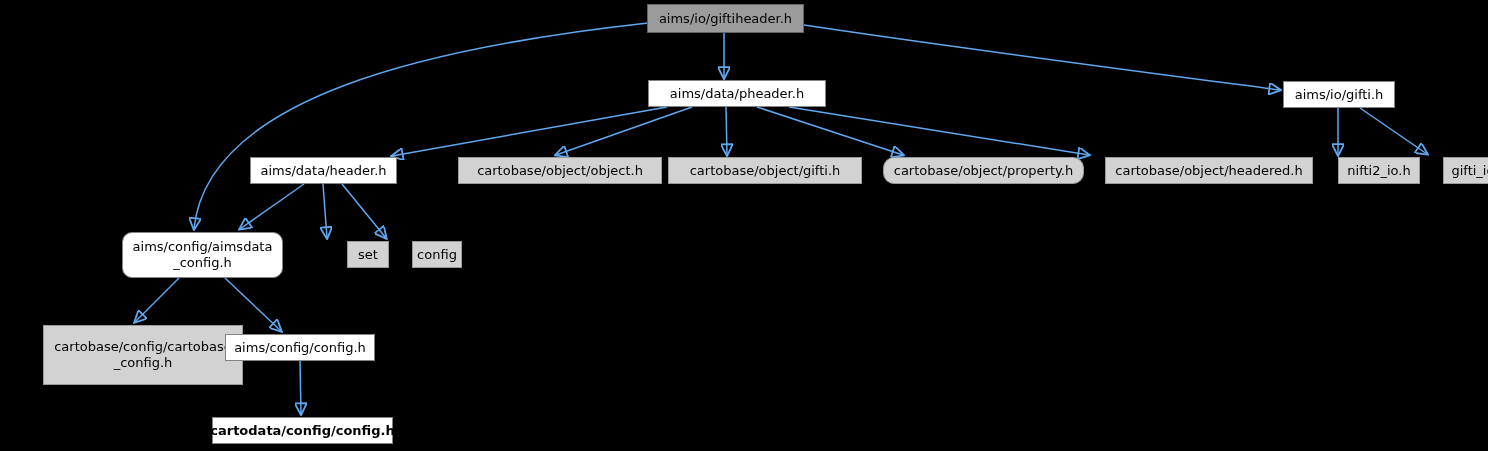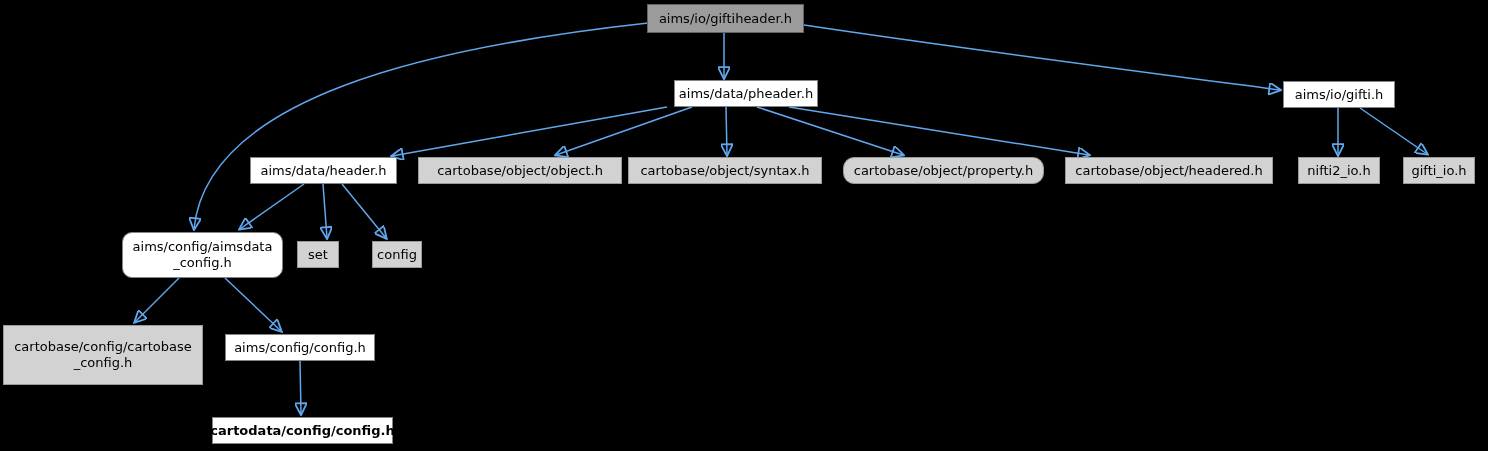--- a/index.html
+++ b/index.html
@@ -24,35 +24,35 @@
     position:absolute;
     box-sizing:border-box;
     display:flex;align-items:center;justify-content:center;
     text-align:center;
     font-size:13px;line-height:16px;
     color:var(--text);
     white-space:pre-line;
     padding:4px 4px;
   }
   .node.main{background:var(--main-fill);border:1px solid var(--main-border);}
-  .node.gray{background:var(--gray-fill);border:1px solid var(--gray-border);}
+  .node.gray{background:var(--gray-fill);border:1px solid var(--gray-border);margin-left:40px;}
   .node.white{background:var(--white-fill);border:1px solid var(--white-border);}
 
   .p-giftiheader{left:647px;top:4px;width:157px;height:29px;}
-  .p-pheader{left:674px;top:80px;width:144px;height:27px;}
+  .p-pheader{left:648px;top:80px;width:178px;height:27px;}
   .p-gifti{left:1283px;top:81px;width:112px;height:27px;}
   .p-header{left:250px;top:157px;width:147px;height:27px;}
   .p-object{left:418px;top:157px;width:204px;height:27px;}
   .p-syntax{left:628px;top:157px;width:194px;height:27px;}
   .p-property{left:843px;top:157px;width:201px;height:27px;border-radius:11px;}
   .p-headered{left:1065px;top:157px;width:208px;height:27px;}
   .p-nifti2{left:1298px;top:157px;width:82px;height:27px;}
   .p-giftiio{left:1403px;top:157px;width:72px;height:27px;}
   .p-aimsdata{left:122px;top:232px;width:161px;height:46px;border-radius:10px;}
-  .p-set{left:297px;top:241px;width:42px;height:27px;}
+  .p-set{left:307px;top:241px;width:42px;height:27px;}
   .p-string{left:372px;top:241px;width:50px;height:27px;}
   .p-cartobasecfg{left:3px;top:325px;width:200px;height:60px;}
   .p-aimscfg{left:225px;top:334px;width:150px;height:27px;}
   .p-cartodatacfg{left:212px;top:417px;width:181px;height:27px;font-weight:bold;}
 </style>
 </head>
 <body>
 
 <div class="canvas">
 
@@ -83,21 +83,21 @@
   <div class="node main p-giftiheader">aims/io/giftiheader.h</div>
 
   <div class="node white p-pheader">aims/data/pheader.h</div>
 
   <div class="node white p-gifti">aims/io/gifti.h</div>
 
   <div class="node white p-header">aims/data/header.h</div>
 
   <div class="node gray p-object">cartobase/object/object.h</div>
 
-  <div class="node gray p-syntax">cartobase/object/syntax.h</div>
+  <div class="node gray p-syntax">cartobase/object/gifti.h</div>
 
   <div class="node gray p-property">cartobase/object/property.h</div>
 
   <div class="node gray p-headered">cartobase/object/headered.h</div>
 
   <div class="node gray p-nifti2">nifti2_io.h</div>
 
   <div class="node gray p-giftiio">gifti_io.h</div>
 
   <div class="node white p-aimsdata">aims/config/aimsdata

